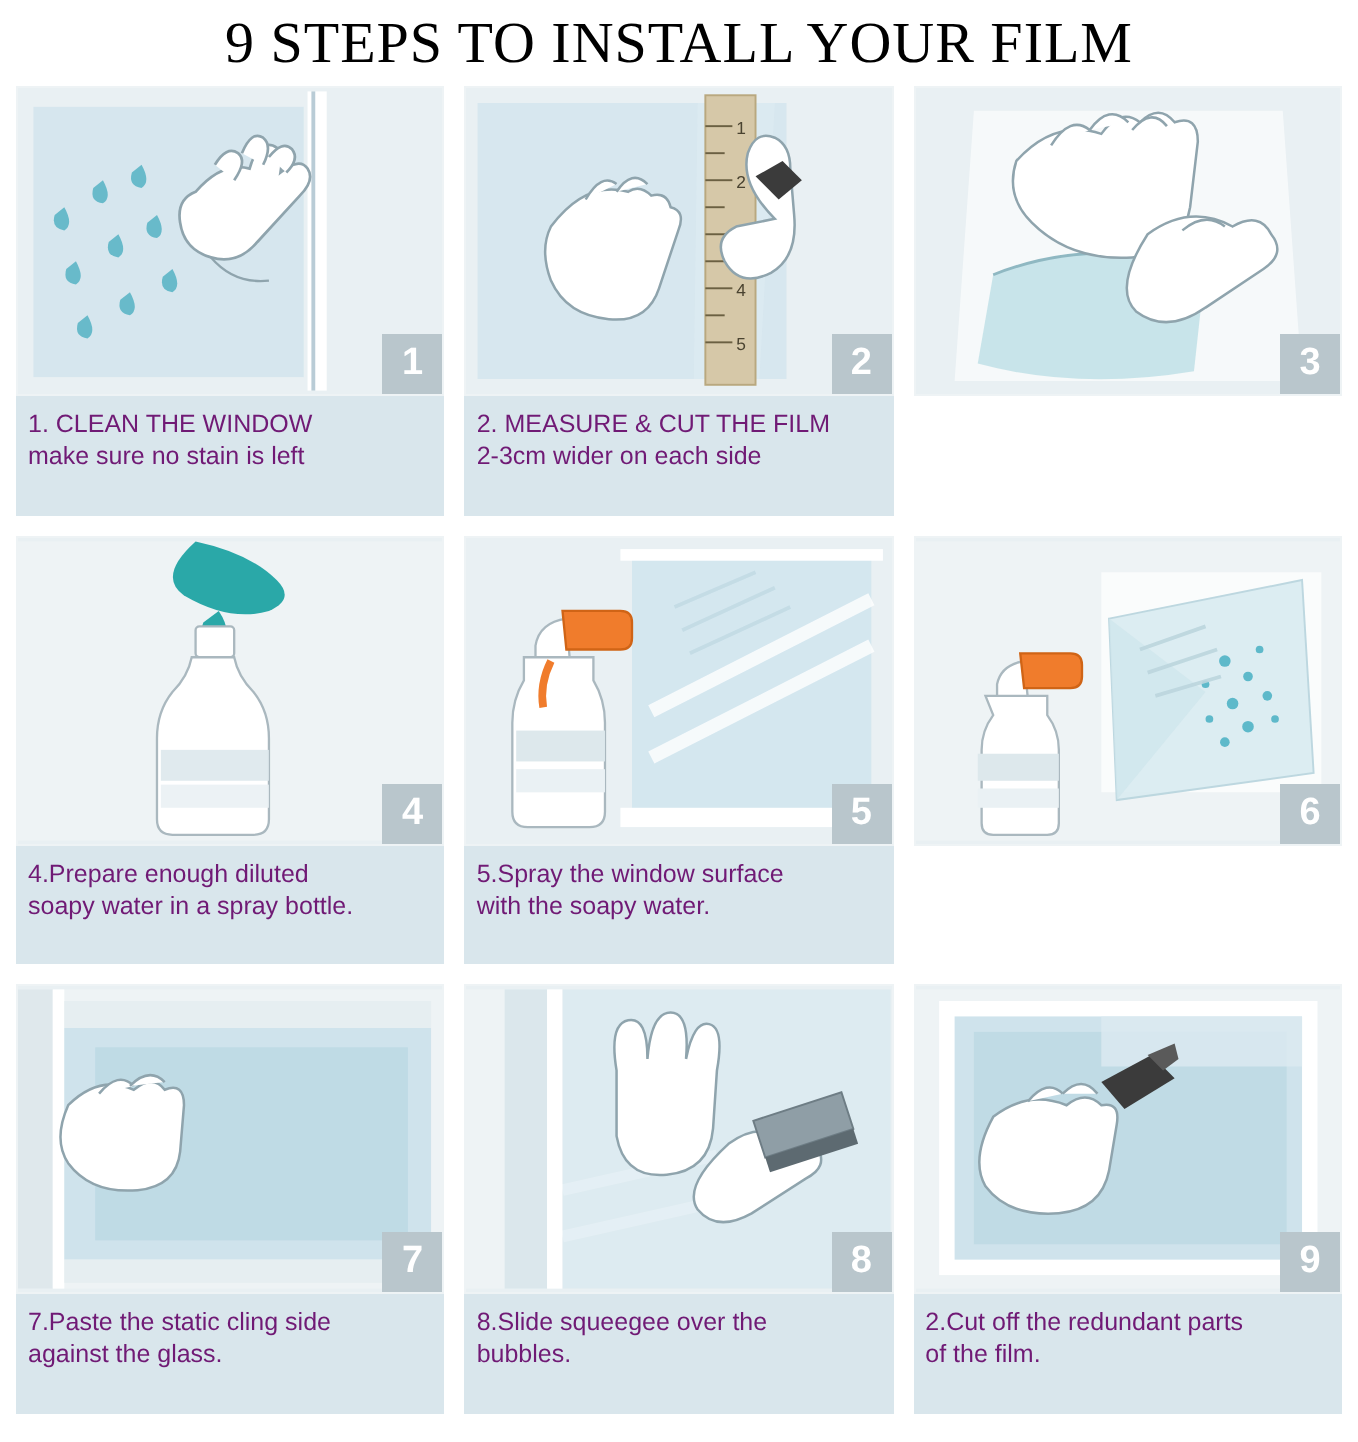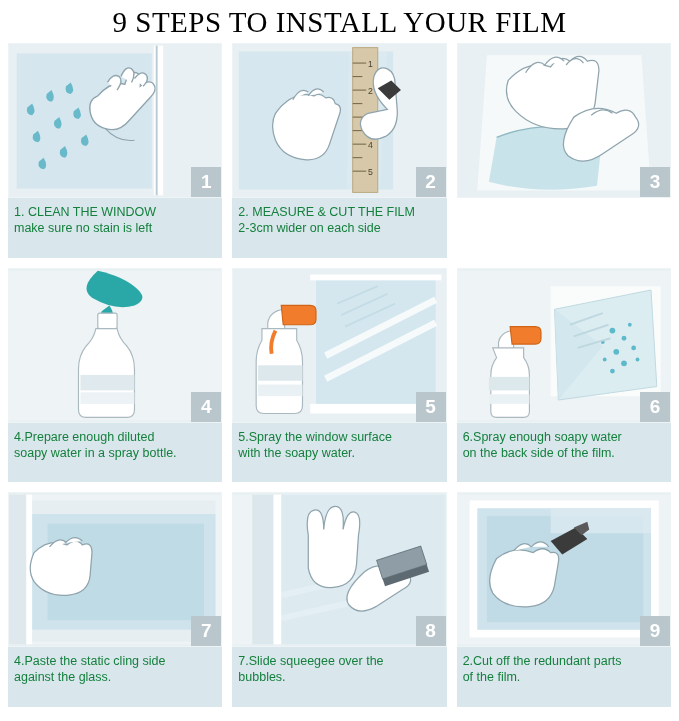--- a/index.html
+++ b/index.html
@@ -59,21 +59,21 @@
     color: #ffffff;
     font-size: 19px;
     font-weight: bold;
     display: flex;
     align-items: center;
     justify-content: center;
     font-family: "Liberation Sans", sans-serif;
   }
   .caption {
     background: #d9e6ec;
-    color: #15803d;
+    color: #701a75;
     font-size: 12.5px;
     line-height: 16px;
     padding: 6px 6px 7px 6px;
     box-sizing: border-box;
     flex: 1 1 auto;
     white-space: pre-line;
   }
   svg { display: block; }
 </style>
 </head>
@@ -258,43 +258,41 @@
         <g fill="#ffffff" stroke="#aab8bf" stroke-width="1.2">
           <path d="M56 62 q-12 2 -14 12 l0 8 l16 0z"></path>
           <path d="M54 58 l26 0 q6 0 6 6 l0 6 q0 6 -6 6 l-24 0z" fill="#f07c2c" stroke="#d06416"></path>
           <path d="M36 80 l32 0 l0 10 q6 8 6 18 l0 38 q0 6 -6 6 l-28 0 q-6 0 -6 -6 l0 -38 q0 -10 6 -18z"></path>
         </g>
         <rect x="32" y="110" width="42" height="14" fill="#dde8ec"></rect>
         <rect x="32" y="128" width="42" height="10" fill="#eaf1f4"></rect>
       </svg>
       <div class="badge">6</div>
     </div>
-    <div class="caption">6.Spray enough soapy water
-on the back side of the film.</div>
   </div>
 
   <div class="cell">
     <div class="pic">
       <svg viewBox="0 0 220 155" width="100%" height="100%">
         <rect x="0" y="0" width="220" height="155" fill="#eef3f5"></rect>
         <rect x="0" y="0" width="18" height="155" fill="#dfe8ec"></rect>
         <rect x="18" y="0" width="6" height="155" fill="#ffffff"></rect>
         <rect x="24" y="6" width="190" height="14" fill="#e6eef1"></rect>
         <rect x="24" y="20" width="190" height="120" fill="#cfe3ec"></rect>
         <rect x="40" y="30" width="162" height="100" fill="#bcd9e4" opacity="0.9"></rect>
         <rect x="24" y="140" width="190" height="12" fill="#e6eef1"></rect>
         <g fill="#ffffff" stroke="#8fa4ad" stroke-width="1.3">
           <path d="M26 60 q16 -16 34 -8 q10 -8 16 0 q10 -4 10 8 l-2 24 q-2 18 -22 20 q-24 2 -36 -14 q-8 -12 0 -30z"></path>
           <path d="M42 54 q10 -12 18 -4"></path>
           <path d="M58 50 q10 -10 18 -2"></path>
         </g>
       </svg>
       <div class="badge">7</div>
     </div>
-    <div class="caption">4.Paste the static cling side
+    <div class="caption">7.Paste the static cling side
 against the glass.</div>
   </div>
 
   <div class="cell">
     <div class="pic">
       <svg viewBox="0 0 220 155" width="100%" height="100%">
         <rect x="0" y="0" width="220" height="155" fill="#eef3f5"></rect>
         <rect x="20" y="0" width="22" height="155" fill="#dbe7ec"></rect>
         <rect x="42" y="0" width="8" height="155" fill="#ffffff"></rect>
         <g stroke="#ffffff" stroke-width="6" opacity="0.9">
@@ -308,21 +306,21 @@
         <g fill="#ffffff" stroke="#8fa4ad" stroke-width="1.3">
           <path d="M136 80 q16 -12 30 -2 q12 -6 16 4 q6 10 -6 16 l-28 18 q-18 10 -28 -2 q-8 -12 16 -34z"></path>
         </g>
         <g transform="rotate(-18 176 74)">
           <rect x="152" y="60" width="48" height="20" fill="#8f9ea6" stroke="#6e7d85" stroke-width="1"></rect>
           <rect x="152" y="80" width="48" height="8" fill="#5d6a71"></rect>
         </g>
       </svg>
       <div class="badge">8</div>
     </div>
-    <div class="caption">7.Slide squeegee over the
+    <div class="caption">8.Slide squeegee over the
 bubbles.</div>
   </div>
 
   <div class="cell">
     <div class="pic">
       <svg viewBox="0 0 220 155" width="100%" height="100%">
         <rect x="0" y="0" width="220" height="155" fill="#eef3f5"></rect>
         <rect x="12" y="6" width="196" height="142" fill="#ffffff"></rect>
         <rect x="20" y="14" width="180" height="126" fill="#cfe3ec"></rect>
         <rect x="30" y="22" width="162" height="110" fill="#bdd9e4" opacity="0.85"></rect>

